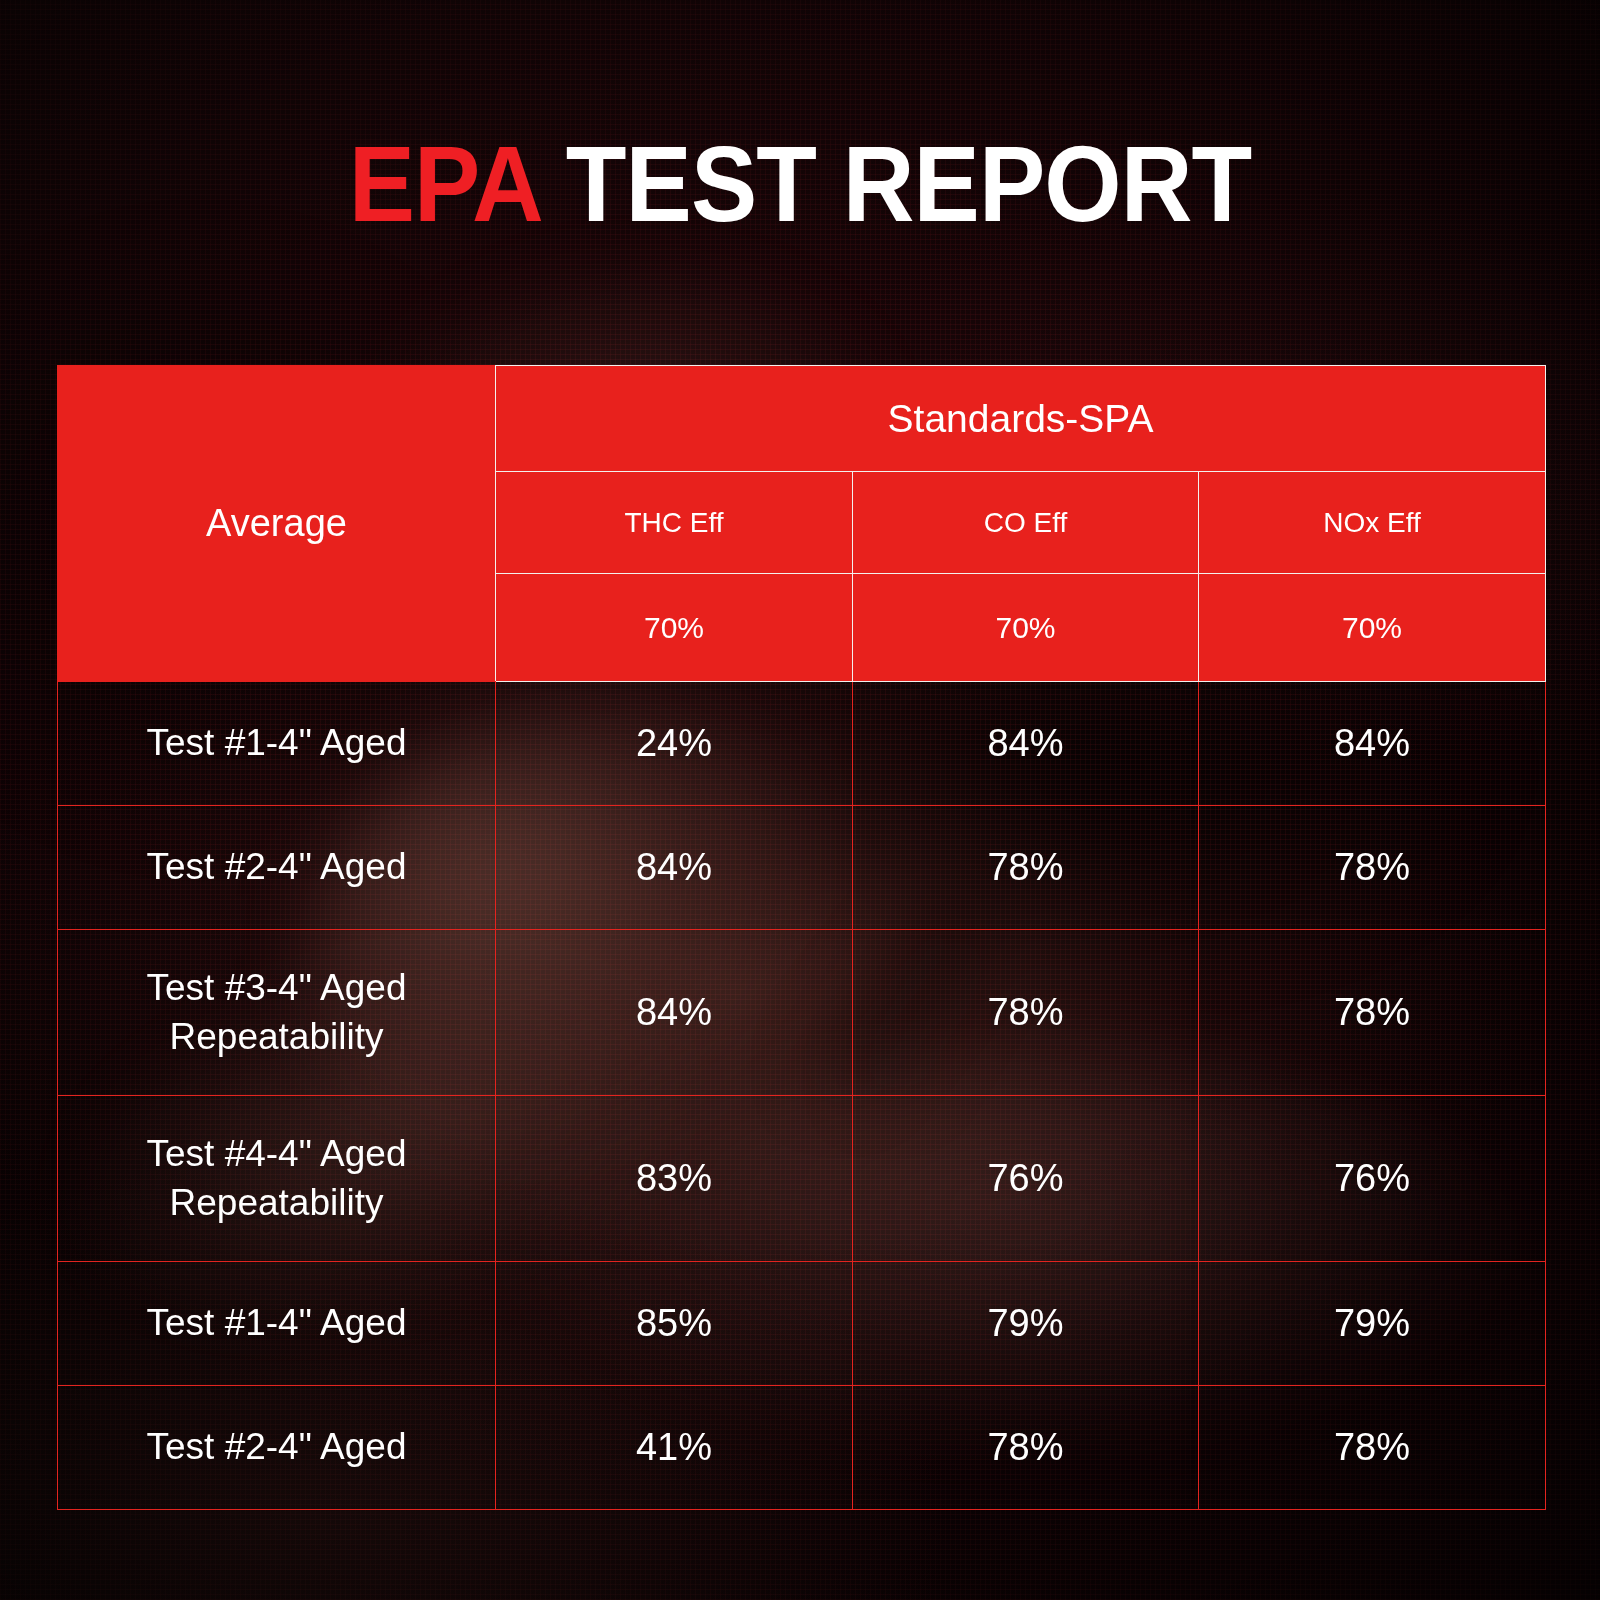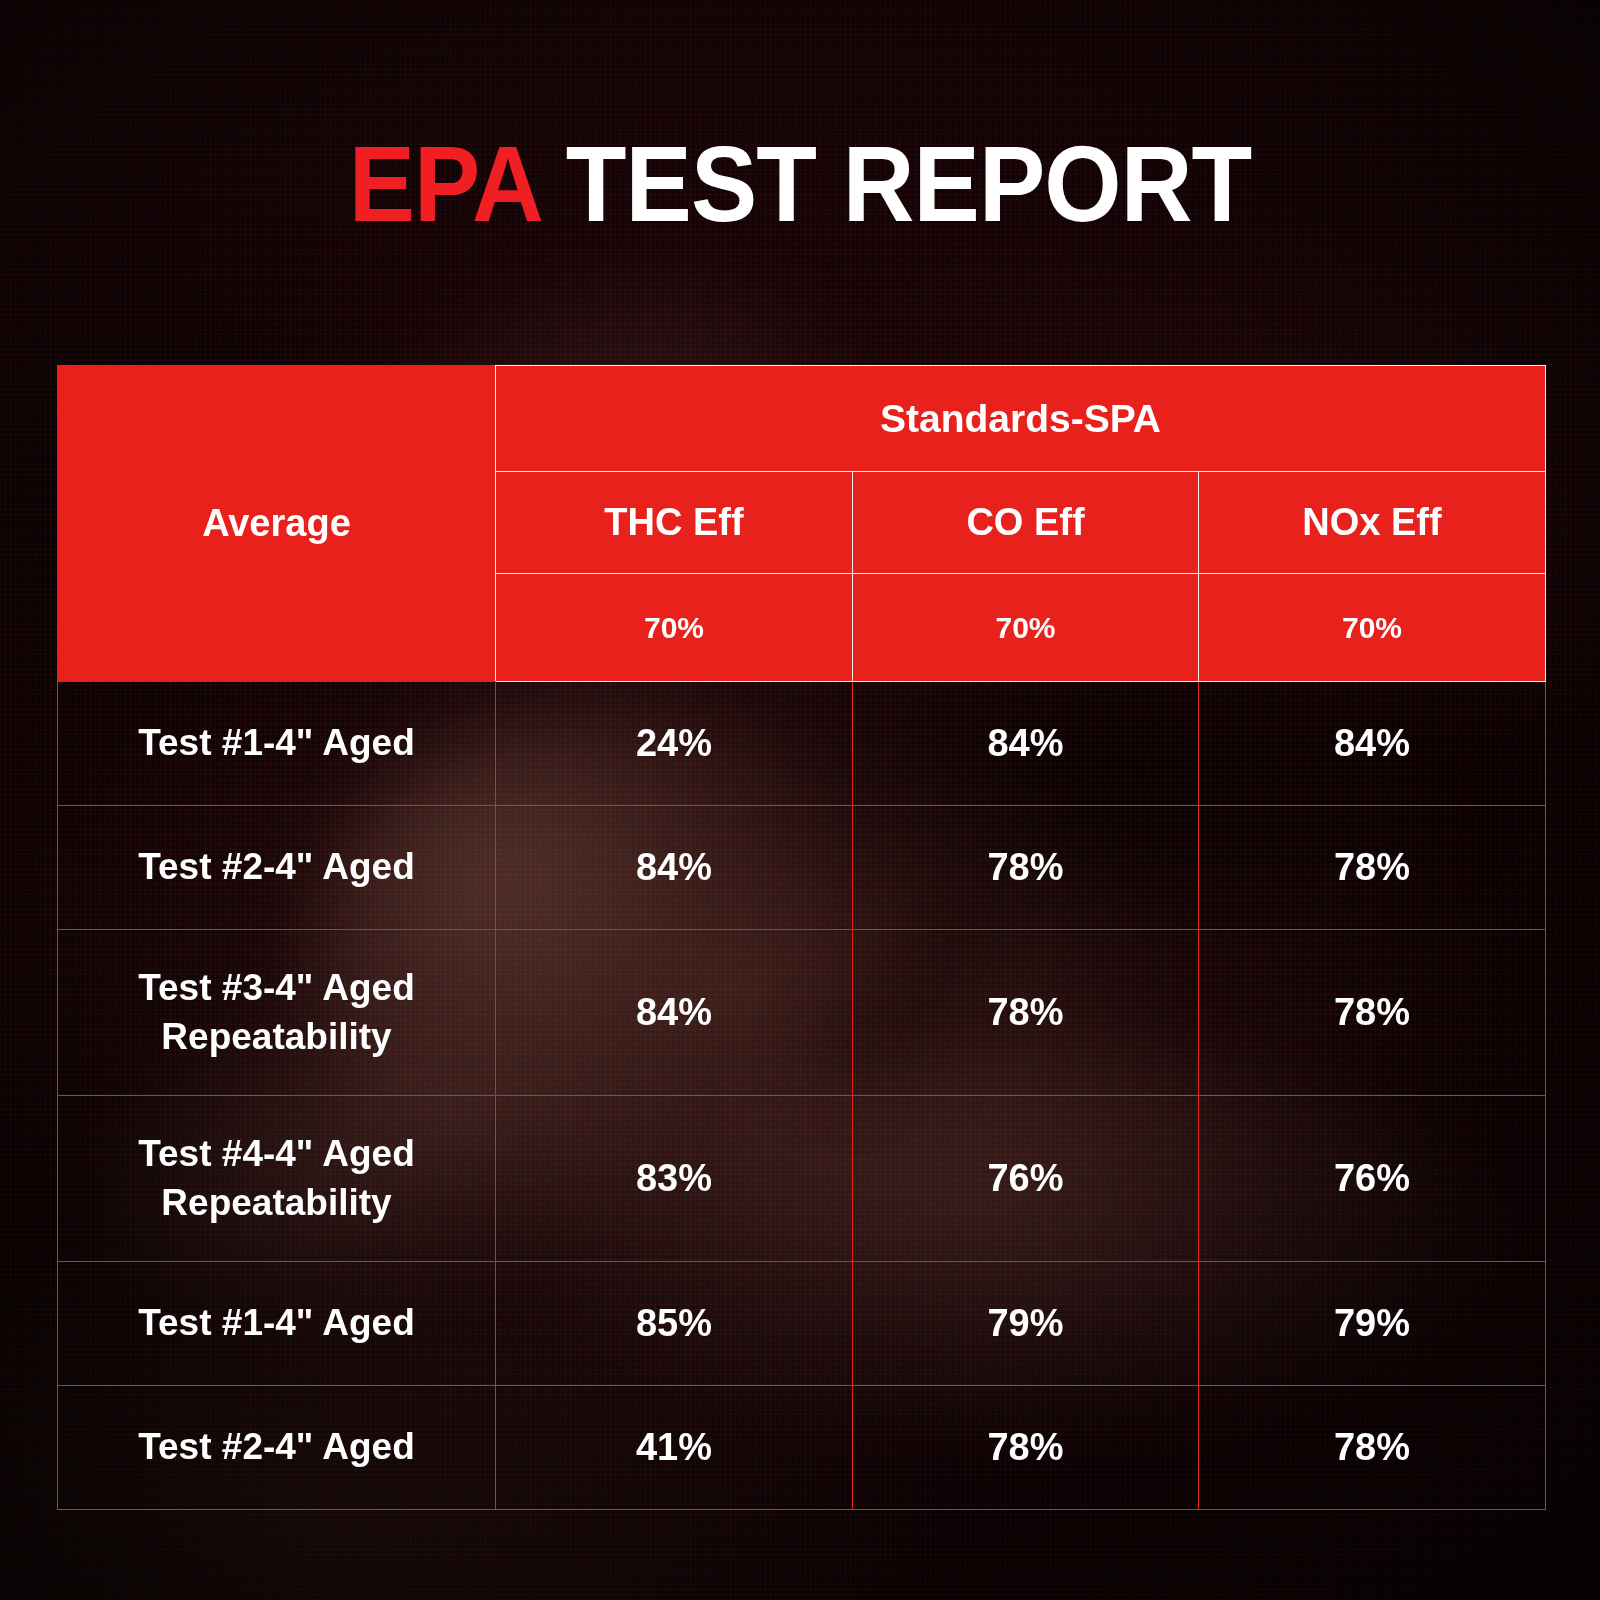--- a/index.html
+++ b/index.html
@@ -135,39 +135,39 @@
     position: absolute;
     left: 57px;
     top: 365px;
     width: 1489px;
     border-collapse: collapse;
     table-layout: fixed;
   }
   #report-table td, #report-table th {
     border: 1px solid #e3241f;
     color: #ffffff;
-    font-weight: 700;
+    font-weight: 400;
     text-align: center;
     vertical-align: middle;
     padding: 0;
   }
 
   
   .hdr {
     background: #e8211d;
     border-color: #f4f0ee !important;
   }
   .hdr-outer { border-color: #e8211d !important; margin-left: 12px; }
 
   .group-title {
     font-size: 39px;
     height: 106px;
   }
   .col-head {
-    font-size: 38px;
+    font-size: 28px;
     height: 102px;
   }
   .std-val {
     font-size: 30px;
     height: 108px;
   }
   .row-label-head {
     font-size: 38px;
     background: #e8211d;
     border-color: #e8211d !important;

